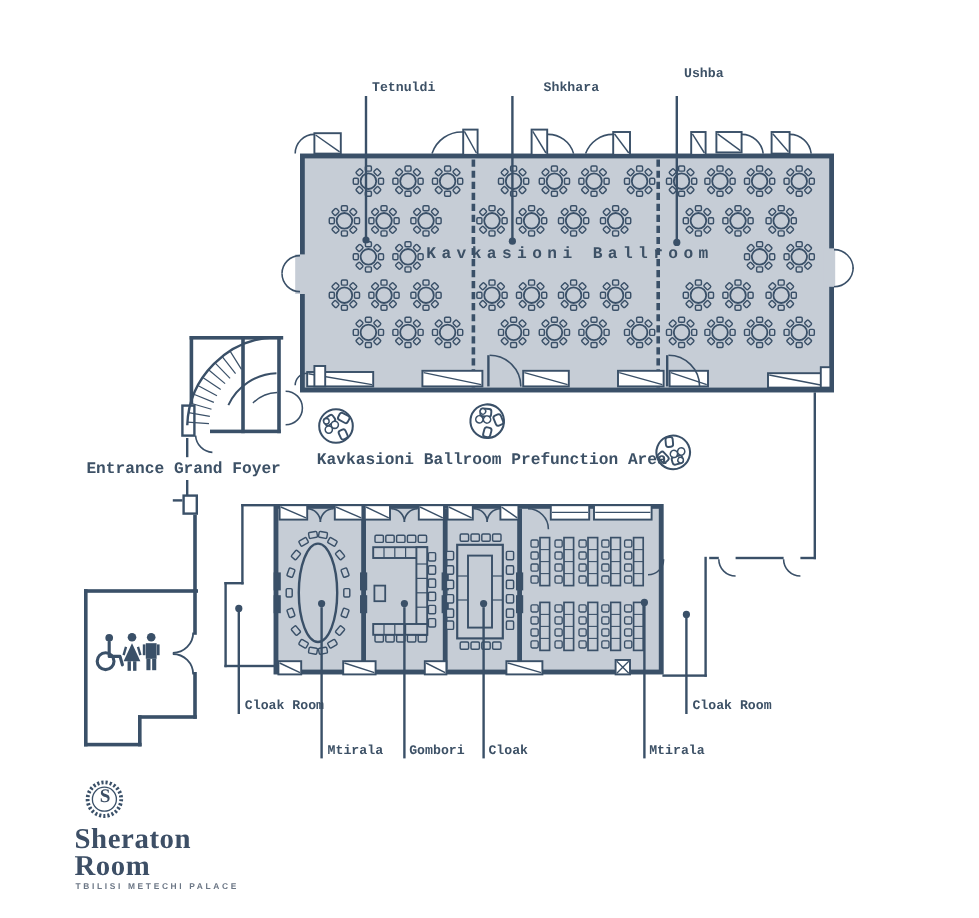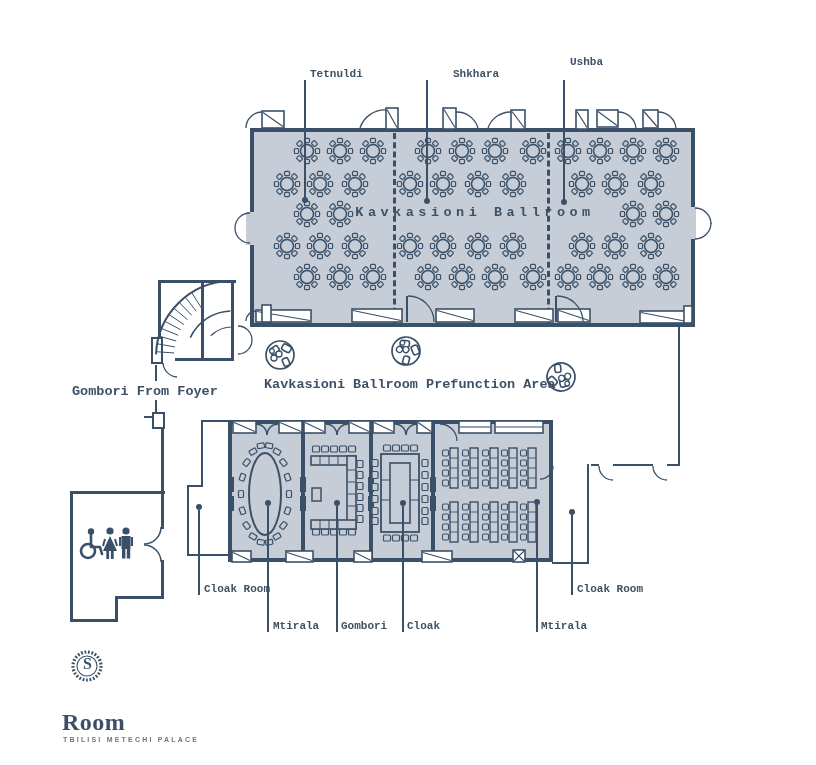--- a/index.html
+++ b/index.html
@@ -802,30 +802,31 @@
   <div class="line" style="left:402px;top:506px;width:1.5px;height:126px;"></div>
   <div class="dot" style="left:534px;top:499px;"></div>
   <div class="line" style="left:536px;top:505px;width:1.5px;height:127px;"></div>
   <div class="dot" style="left:569px;top:509px;"></div>
   <div class="line" style="left:571px;top:515px;width:1.5px;height:80px;"></div>
 
   <div class="lbl" id="lbl-tetnuldi">Tetnuldi</div>
   <div class="lbl" id="lbl-shkhara">Shkhara</div>
   <div class="lbl" id="lbl-ushba">Ushba</div>
   <div class="lbl" id="lbl-ballroom">Kavkasioni Ballroom</div>
-  <div class="lbl" id="lbl-entrance">Gombori From Foyer</div>
+  <div class="lbl" id="lbl-entrance">Entrance Grand Foyer</div>
   <div class="lbl" id="lbl-prefunction">Kavkasioni Ballroom Prefunction Area</div>
   <div class="lbl" id="lbl-cloak-left">Cloak Room</div>
   <div class="lbl" id="lbl-gergeti">Mtirala</div>
   <div class="lbl" id="lbl-gombori">Gombori</div>
   <div class="lbl" id="lbl-shino">Cloak</div>
   <div class="lbl" id="lbl-mtirala">Mtirala</div>
   <div class="lbl" id="lbl-cloak-right">Cloak Room</div>
 
   <div id="brand-s">S</div>
+  <div class="brandname" id="brand1">Sheraton</div>
   <div class="brandname" id="brand2">Room</div>
   <div id="brand-sub">TBILISI METECHI PALACE</div>
 <div class="wall" style="left: 158px; top: 280px; width: 78px; height: 3px;"></div>
     <div class="wall" style="left: 201px; top: 280px; width: 3px; height: 81px;"></div>
     <div class="wall" style="left: 231px; top: 280px; width: 3px; height: 81px;"></div>
     <div class="wall" style="left: 175px; top: 358px; width: 59px; height: 3px;"></div>
     <div class="wall" style="left: 158px; top: 280px; width: 3px; height: 60px;"></div>
     <div class="wall" style="left: 144px; top: 416px; width: 11px; height: 2px;"></div>
     <div class="wall" style="left: 161px; top: 428px; width: 3px; height: 65px;"></div>
     <div class="wall" style="left: 70px; top: 491px; width: 3px; height: 131px;"></div>

